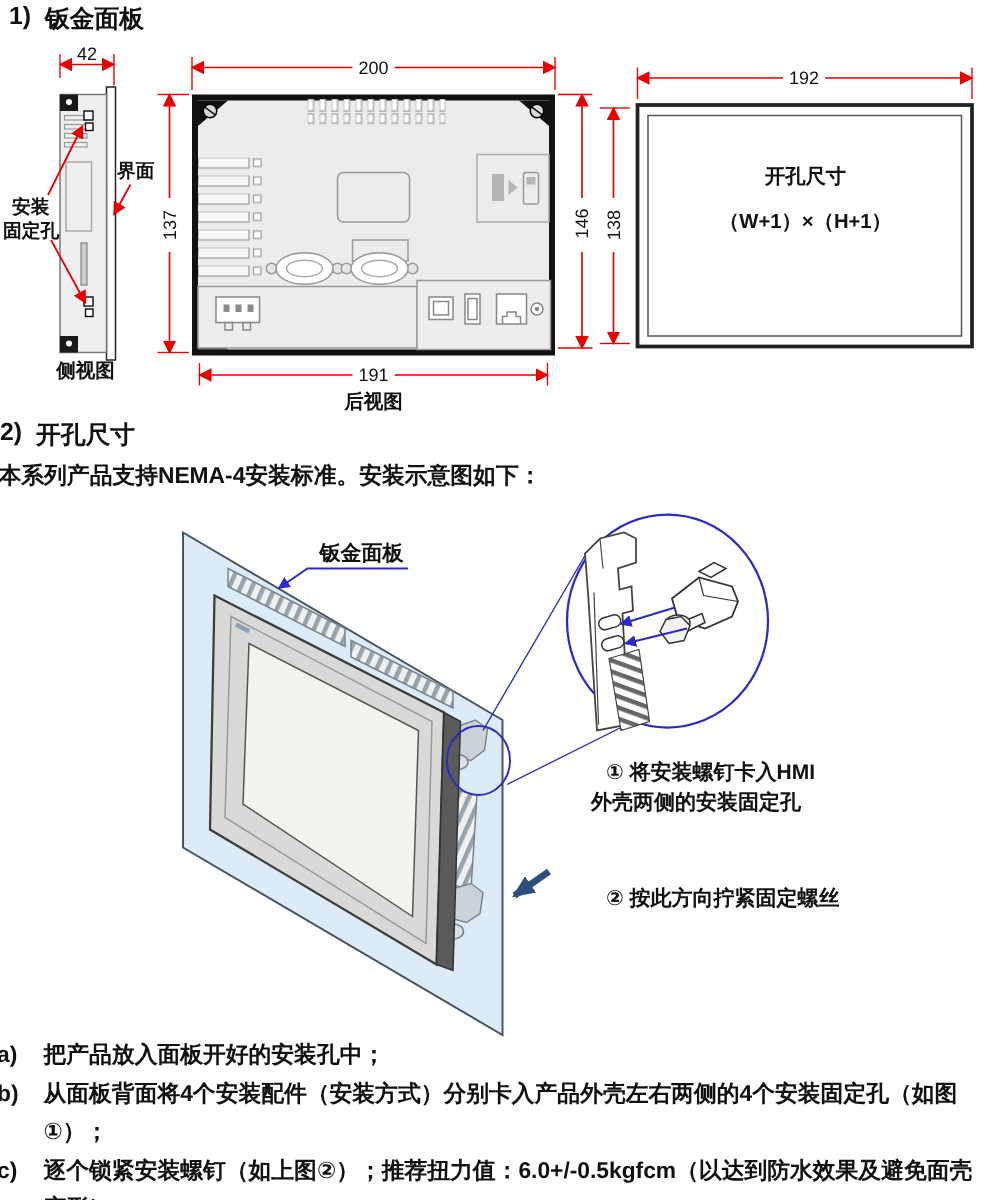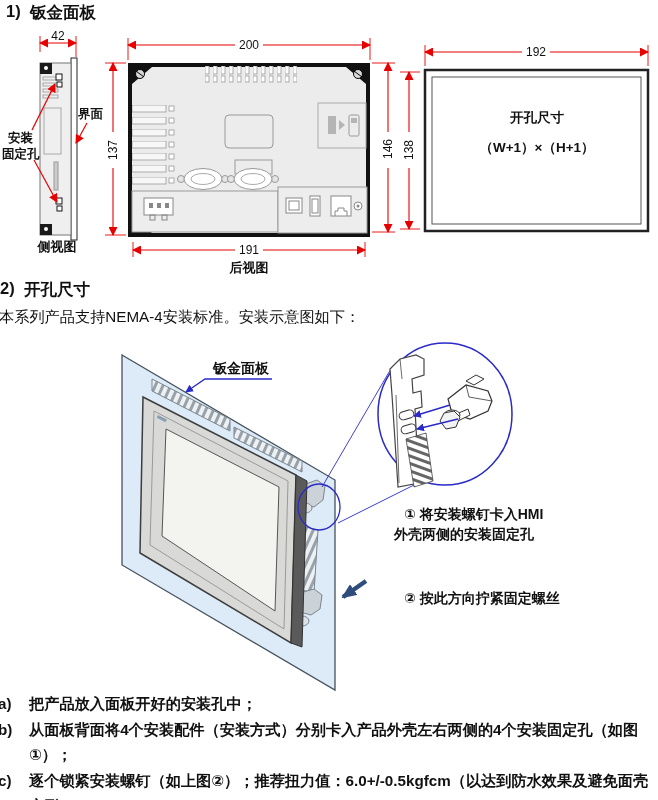--- a/index.html
+++ b/index.html
@@ -1,21 +1,21 @@
 <!DOCTYPE html>
 <html><head>
 <meta charset="utf-8">
 <style>
   html,body{margin:0;padding:0}
   body{width:658px;height:800px;position:relative;background:#fff;overflow:hidden;
        font-family:"Liberation Sans","DejaVu Sans",sans-serif;color:#111}
   .abs{position:absolute}
   .sec{display:flex;font-size:16.5px;font-weight:700}
   .sec .num{flex:none;width:24px}
-  .intro{font-size:15.2px;font-weight:400}
+  .intro{font-size:15.2px;font-weight:700}
   .steps{display:flex;flex-direction:column}
   .step{display:flex;font-size:15.2px;font-weight:600;line-height:25.5px}
   .step .mk{flex:none;width:31px}
   .step .tx{flex:1}
   svg{display:block}
   svg text{font-family:"Liberation Sans","DejaVu Sans",sans-serif}
   .dim{font-size:12px;fill:#111;font-weight:400}
   .lbl{font-size:12.5px;font-weight:600;fill:#111}
   .cap{font-size:13px;font-weight:600;fill:#111}
   .big{font-size:13.5px;font-weight:600;fill:#111}

